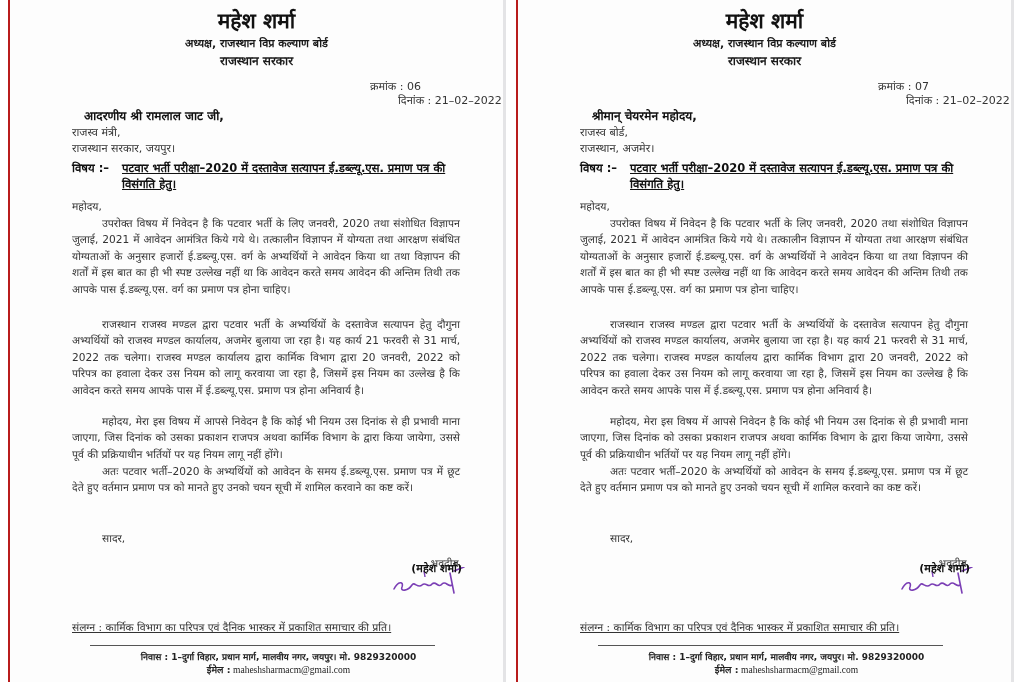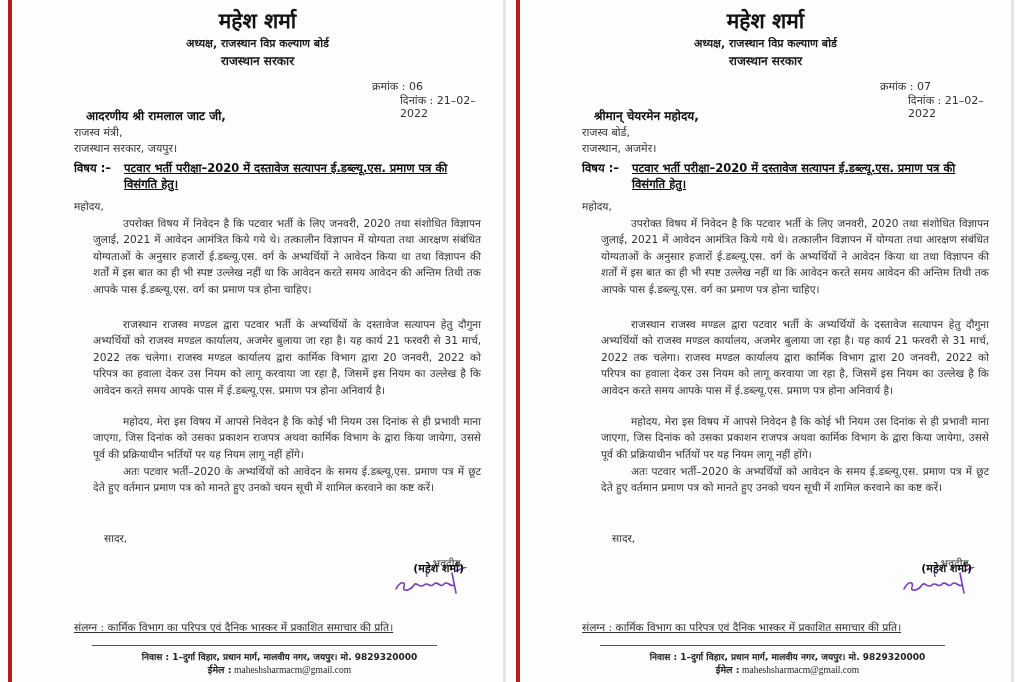--- a/index.html
+++ b/index.html
@@ -1,20 +1,20 @@
 <!DOCTYPE html>
 <html><head>
 <meta charset="utf-8">
 <style>
   * { box-sizing: border-box; margin: 0; padding: 0; }
   html, body { width: 1024px; height: 682px; overflow: hidden; background: #ffffff; }
   body { font-family: "DejaVu Sans", sans-serif; color: #222; position: relative; }
   .page {
     position: absolute; top: 0; height: 682px; background: #fdfdfd;
-    border-left: 4px solid #b91c1c; border-right: 3px solid #e4e4e6; padding-left: 21px;
+    border-left: 2px solid #b91c1c; border-right: 3px solid #e4e4e6; padding-left: 21px;
   }
   .page.left { left: 8px; width: 498px; }
   .page.right { left: 516px; width: 498px; }
   .hdr { position: absolute; left: 0; right: 0; text-align: center; }
   .hdr-name { top: 6px; font-size: 21px; font-weight: bold; color: #111; }
   .hdr-title { top: 35px; font-size: 11px; font-weight: bold; color: #1a1a1a; }
   .hdr-gov { top: 52px; font-size: 12px; font-weight: bold; color: #1a1a1a; }
   .refno { position: absolute; left: 360px; font-size: 11px; color: #333; }
   .refno.r1 { top: 78px; }
   .refno.r2 { top: 92px; margin-left: 28px; }
@@ -25,21 +25,21 @@
   .subject { position: absolute; left: 62px; top: 160px; width: 388px; font-size: 11.5px; font-weight: bold; color: #111; }
   .subject .lbl { position: absolute; left: 0; top: 0; }
   .subject .txt { position: absolute; left: 50px; top: 0; width: 340px; line-height: 16px; text-decoration: underline; }
   .body-text { position: absolute; left: 62px; width: 388px; font-size: 10.6px; line-height: 16.4px; color: #333; text-align: justify; }
   .salutation { top: 198px; }
   .p1 { top: 215px; }
   .p2 { top: 316px; }
   .p3 { top: 413px; }
   .p4 { top: 463px; }
   .sadar { top: 530px; text-indent: 30px; }
-  .indent { text-indent: 30px; margin-left: 19px; }
+  .indent { text-indent: 30px; }
   .closing { position: absolute; left: 0; width: 452px; text-align: right; font-size: 10.6px; color: #333; }
   .closing.c1 { top: 556px; }
   .sig { position: absolute; left: 380px; top: 567px; width: 80px; height: 30px; }
   .closing.c2 { top: 560px; font-weight: bold; font-size: 11px; color: #111; }
   .encl { position: absolute; left: 62px; top: 620px; font-size: 10.6px; color: #333; text-decoration: underline; }
   .rule { position: absolute; left: 80px; width: 345px; top: 645px; border-top: 1px solid #555; }
   .footer { position: absolute; left: 0; right: 0; text-align: center; font-size: 9px; color: #222; margin-left: 44px; }
   .footer.f1 { top: 650px; font-weight: bold; }
   .footer.f2 { top: 663px; font-family: "Liberation Serif", serif; font-size: 9.5px; }
   .footer .k { font-family: "DejaVu Sans", sans-serif; font-weight: bold; }

